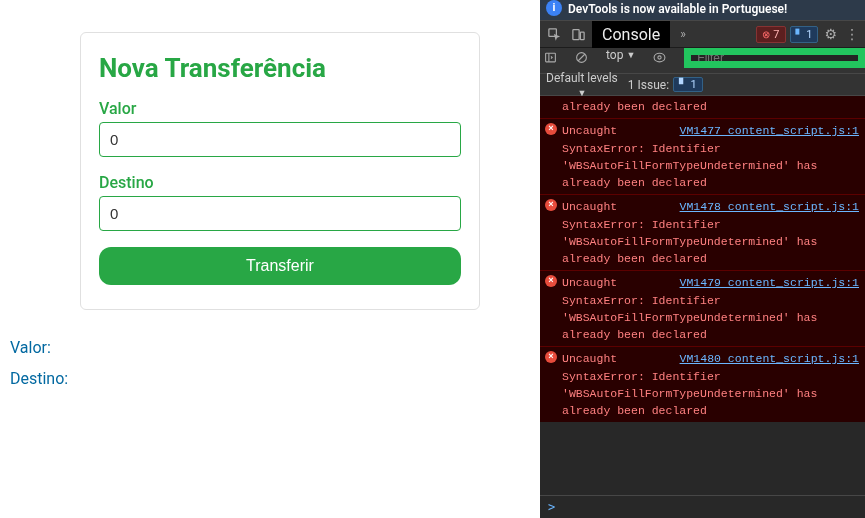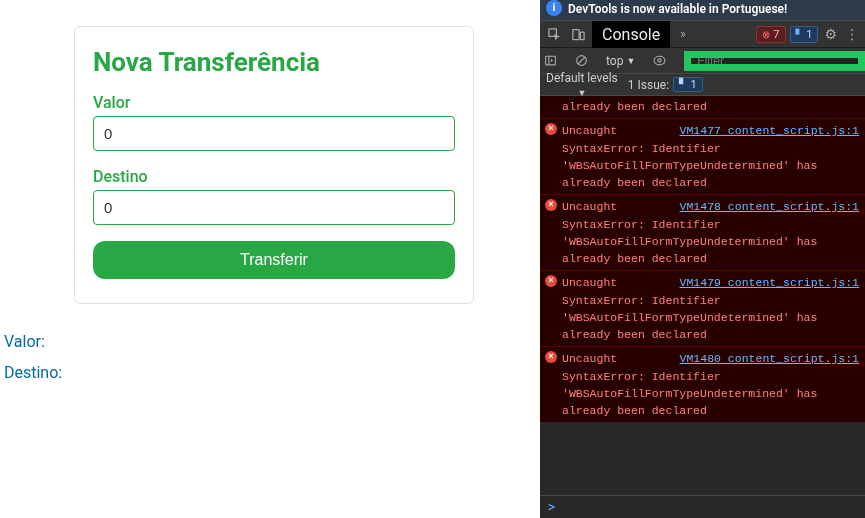--- a/index.html
+++ b/index.html
@@ -1,17 +1,17 @@
 <!DOCTYPE html>
 <html><head>
   <meta charset="utf-8">
   <style>
     * { box-sizing: border-box; margin: 0; padding: 0; }
     body { font-family: -apple-system, BlinkMacSystemFont, "Segoe UI", Roboto, Arial, sans-serif; background: #fff; width: 865px; height: 518px; overflow: hidden; display: flex; }
-    .left-pane { width: 640px; background: #fff; padding: 2px; }
+    .left-pane { width: 640px; background: #fff; padding: 8px; }
     .card {
       margin: 24px 0 0 72px;
       width: 400px;
       border: 1px solid #e0e0e0;
       border-radius: 6px;
       padding: 20px 18px 24px 18px;
       background: #fff;
     }
     .card-title { color: #28a745; font-size: 26px; font-weight: 700; margin-bottom: 16px; }
     .field-label { color: #28a745; font-size: 16px; font-weight: 500; margin-bottom: 4px; display:block; }
@@ -54,21 +54,21 @@
     .dt-more { color:#aaa; padding:0 6px; cursor:pointer;}
     .dt-spacer { flex:1; }
     .dt-badge { display:inline-flex; align-items:center; gap:3px; font-size:11px; padding:1px 5px; border-radius:2px; cursor:pointer; }
     .dt-badge.err { background:#5c1f1f; color:#ffb3b3; border:1px solid #863333;}
     .dt-badge.msg { background:#1f3a5c; color:#b3d6ff; border:1px solid #336186;}
     .dt-badge.err::before { content:"⊗"; font-size:10px; color:#ff6b6b;}
     .dt-badge.msg::before { content:"▘"; font-size:10px; color:#6bb6ff;}
     .dt-gear { color:#aaa; cursor:pointer; font-size:14px; padding:0 2px;}
     .dt-menu { color:#aaa; cursor:pointer; font-size:14px; padding:0 2px;}
 
-    .dt-console-bar { display:flex; align-items:center; background:#333; height:26px; border-bottom:1px solid #474747; padding:0 4px; gap:18px;}
+    .dt-console-bar { display:flex; align-items:flex-start; background:#333; height:26px; border-bottom:1px solid #474747; padding:0 4px; gap:18px;}
     .dt-console-bar .ic { width:18px; height:18px; display:flex; align-items:center; justify-content:center; color:#aaa; cursor:pointer; font-size:12px;}
     .dt-context { color:#ccc; font-size:12px; cursor:pointer; display:flex; align-items:center; gap:3px;}
     .dt-filter { flex:1; background:#242424; border:7px solid #22c55e; color:#aaa; padding:2px 6px; font-size:12px; height:20px; outline:none;}
 
     .dt-levels-bar { display:flex; align-items:center; background:#333; height:22px; border-bottom:1px solid #474747; padding:0 6px; gap:10px; font-size:12px; color:#ccc;}
     .dt-levels { cursor:pointer; display:flex; align-items:center; gap:3px;flex-direction:column;}
     .dt-issue { cursor:pointer; display:flex; align-items:flex-end; gap:4px;}
     .dt-issue .cnt { background:#1f3a5c; color:#b3d6ff; border:1px solid #336186; padding:0 5px; border-radius:2px; font-size:11px; display:flex; align-items:center; gap:3px;}
 
     .dt-log { flex:1; overflow:hidden; background:#282828; font-family: Consolas, "Courier New", monospace; font-size:11.5px; line-height:1.5;}

